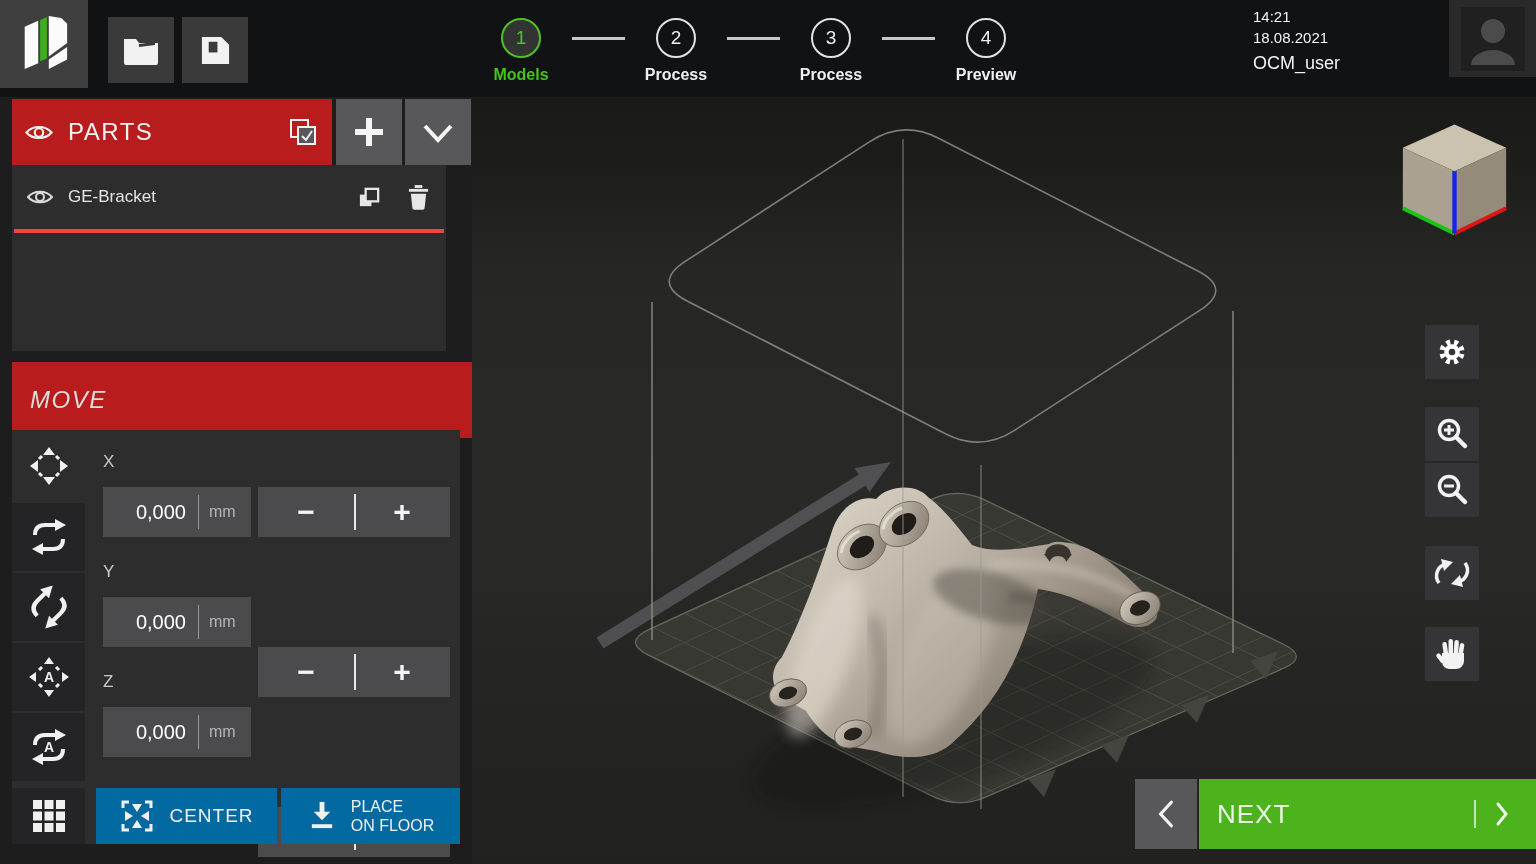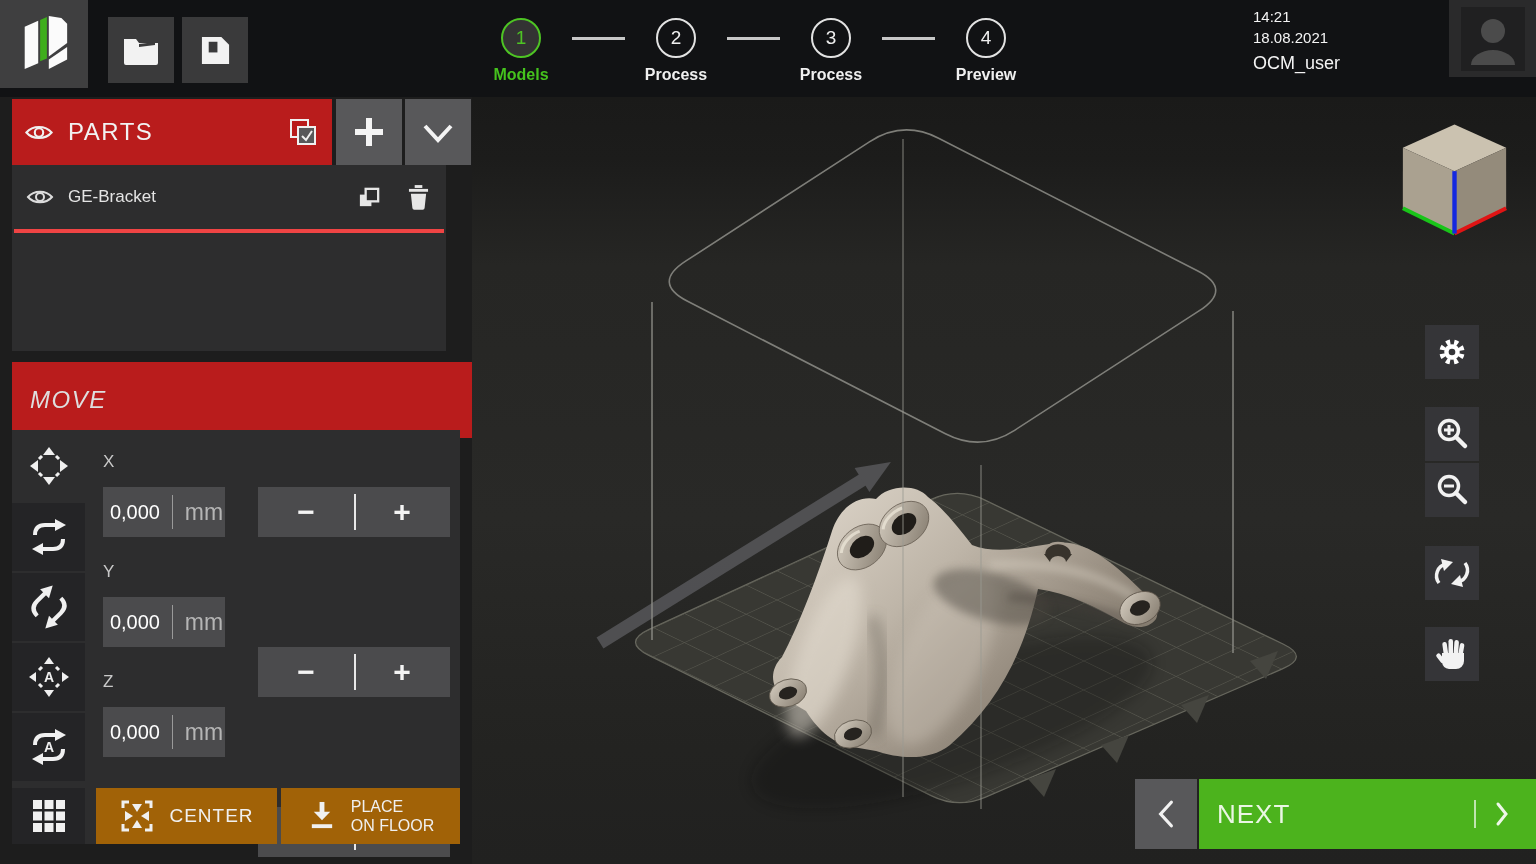--- a/index.html
+++ b/index.html
@@ -29,28 +29,28 @@
   .parts-list{left:12px;top:165px;width:434px;height:186px;background:#2d2d2e;}
   .part-row{height:64px;display:flex;align-items:center;border-bottom:4px solid #ef4444;margin:0 2px;}
   .part-name{font-size:17px;color:#e4e4e4;margin-left:14px;flex:1;}
   .row-ic{width:46px;display:flex;justify-content:center;}
   .move-hdr{left:12px;top:362px;width:461px;height:76px;display:flex;align-items:center;font-style:italic;}
   .move-title{font-size:24px;letter-spacing:1.5px;color:#dedede;margin-left:18px;}
   .move-body{left:12px;top:430px;width:448px;height:414px;background:#2d2d2e;}
   .tool-cell{left:12px;width:73px;background:#242426;}
   .tool-cell.active{background:#2d2d2e;}
   .axis-label{font-size:17px;color:#c9c9c9;}
-  .value-box{width:122px;height:50px;background:#4b4b4d;display:flex;align-items:center;}
+  .value-box{width:148px;height:50px;background:#4b4b4d;display:flex;align-items:center;}
   .value-box .val{flex:1;text-align:right;font-size:20px;color:#fff;}
   .value-box .vdiv{width:1px;height:34px;background:#9a9a9a;margin:0 10px 0 12px;}
-  .value-box .unit{width:42px;font-size:23px;color:#b5b5b5;text-align:center;}
+  .value-box .unit{width:42px;font-size:16px;color:#b5b5b5;}
   .pm-box{width:192px;height:50px;background:#4b4b4d;display:flex;align-items:center;position:relative;}
   .pm-half{flex:1;text-align:center;font-size:30px;font-weight:bold;color:#f4f4f4;line-height:50px;}
   .pm-div{position:absolute;left:50%;top:7px;width:2px;height:36px;background:#e8e8e8;}
-  .bot-btn{background:#a16207;height:56px;top:788px;display:flex;align-items:center;justify-content:center;gap:14px;}
+  .bot-btn{background:#0369a1;height:56px;top:788px;display:flex;align-items:center;justify-content:center;gap:14px;}
   .bot-btn .lbl{font-size:19px;letter-spacing:1px;color:#f0f0f0;}
   .bot-btn .lbl2{font-size:16px;line-height:19px;color:#f0f0f0;}
   
   .viewport{left:472px;top:97px;width:1064px;height:767px;
      background:linear-gradient(180deg,#1a1a19 0%,#1c1c1b 8%,#262624 22%,#292927 55%,#232321 85%,#212120 100%);}
   .view-btn{left:1425px;width:54px;height:54px;background:#353538;}
   .footer-back{left:1135px;top:779px;width:62px;height:70px;background:#58585a;}
   .footer-next{left:1199px;top:779px;width:337px;height:70px;background:#4cb31d;display:flex;align-items:center;}
   .next-lbl{font-size:26px;letter-spacing:1px;color:#eaf6e4;margin-left:18px;flex:1;}
   .next-div{width:2px;height:28px;background:rgba(255,255,255,.65);margin-right:18px;}

